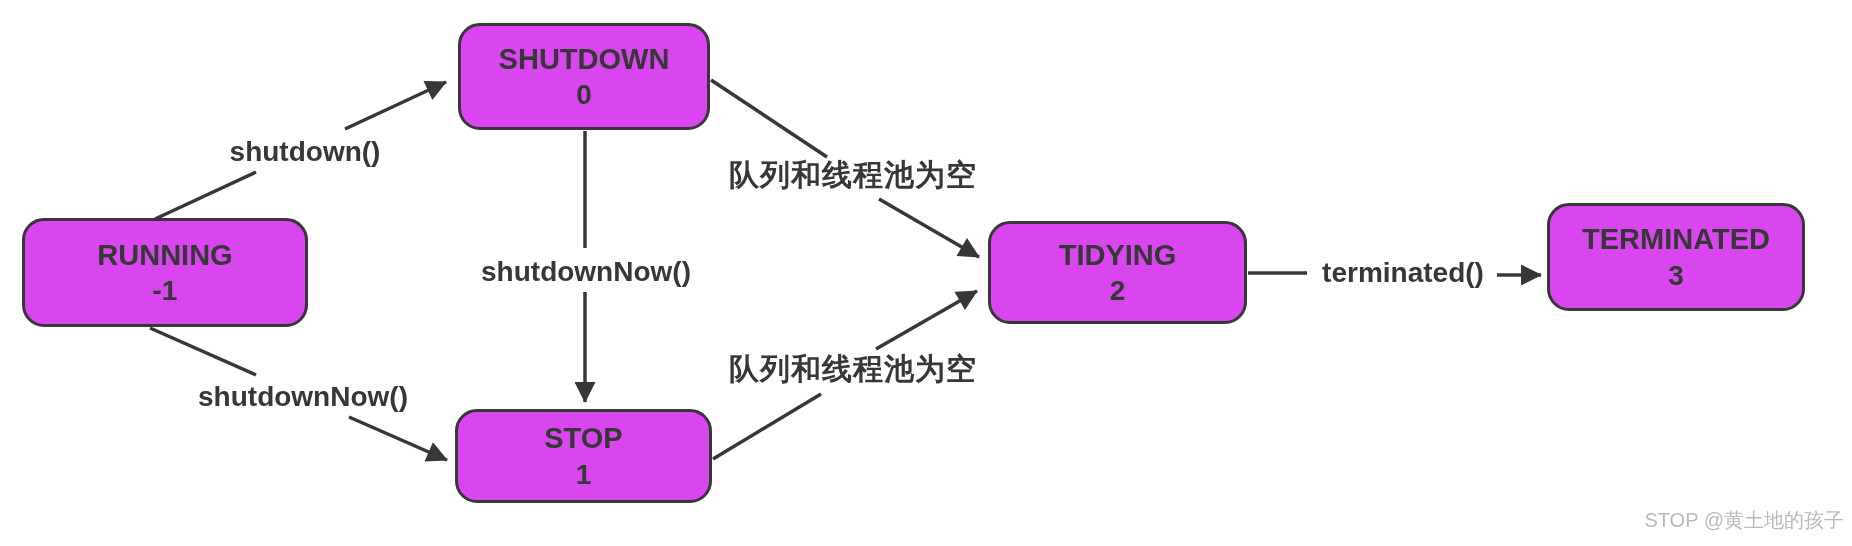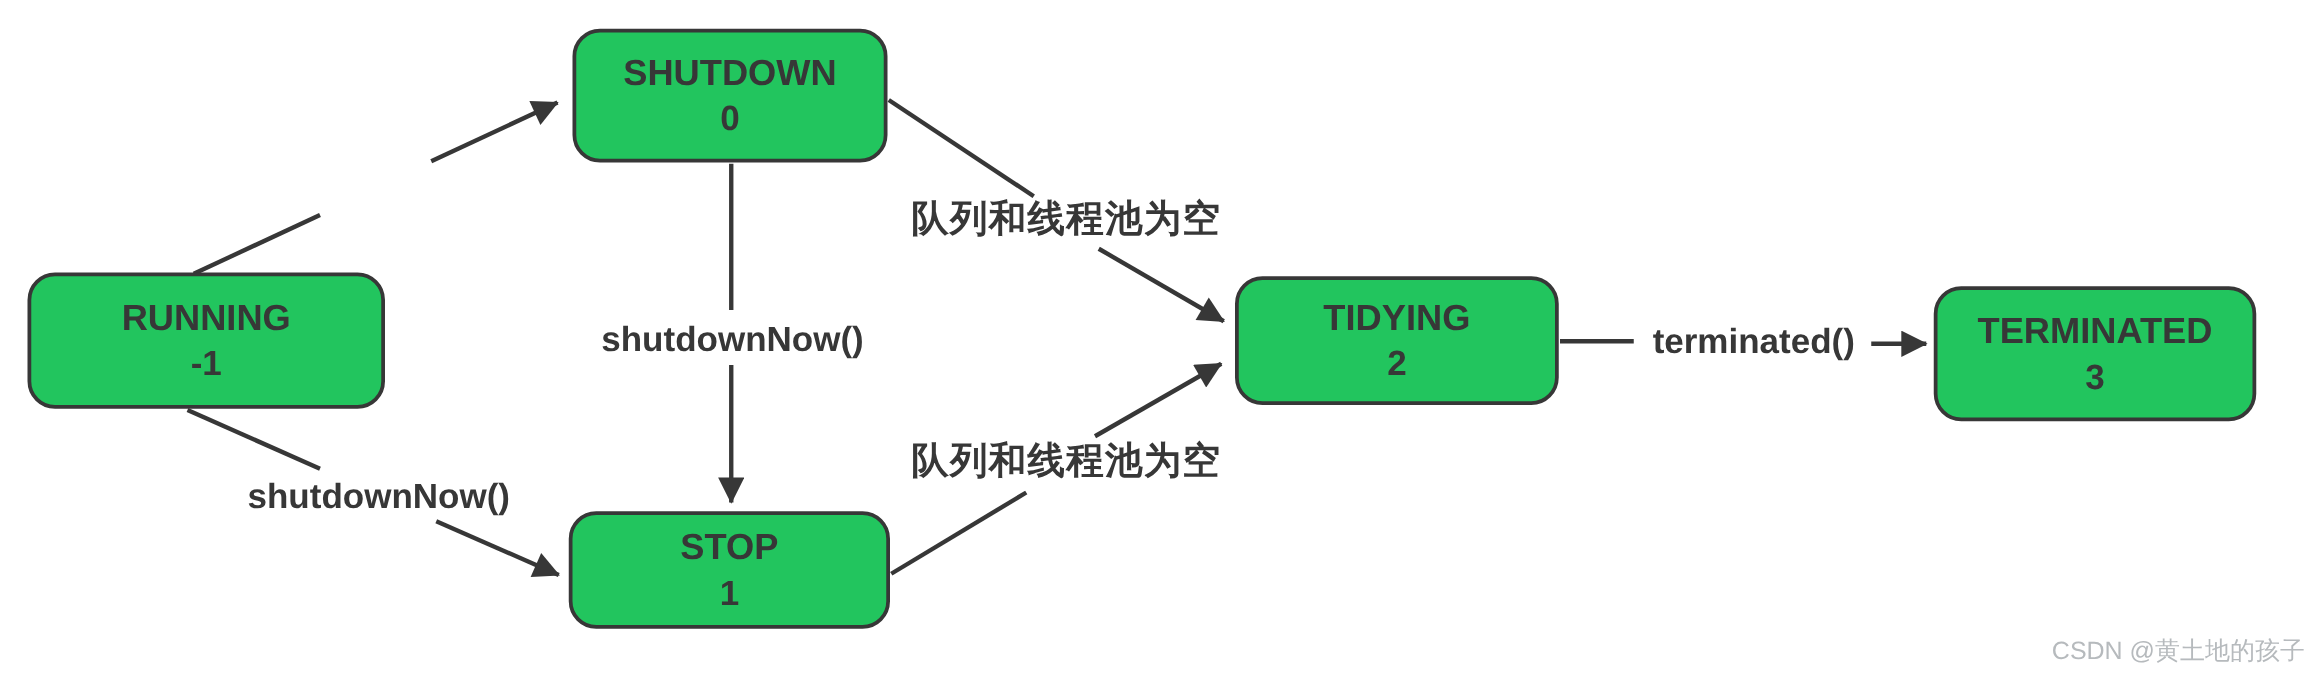--- a/index.html
+++ b/index.html
@@ -19,21 +19,21 @@
     position: absolute;
     left: 0;
     top: 0;
     width: 1852px;
     height: 546px;
     pointer-events: none;
   }
   .node {
     position: absolute;
     box-sizing: border-box;
-    background: #22c55e;
+    background: #d946ef;
     border: 3.5px solid #373737;
     border-radius: 22px;
     display: flex;
     flex-direction: column;
     align-items: center;
     justify-content: center;
     color: #373737;
     font-weight: bold;
     font-size: 29px;
     line-height: 1.25;
@@ -114,31 +114,32 @@
   <div class="node" style="left:455px; top:409px; width:257px; height:94px;">
     <div class="node-label">STOP</div>
     <div class="node-value">1</div>
   </div>
 
   <div class="node" style="left:988px; top:221px; width:259px; height:103px;">
     <div class="node-label">TIDYING</div>
     <div class="node-value">2</div>
   </div>
 
-  <div class="node" style="left:1547px; top:229px; width:258px; height:108px;">
+  <div class="node" style="left:1547px; top:203px; width:258px; height:108px;">
     <div class="node-label">TERMINATED</div>
     <div class="node-value">3</div>
   </div>
 
+  <div class="edge-label" style="left:305px; top:152px;">shutdown()</div>
 
   <div class="edge-label" style="left:303px; top:397px;">shutdownNow()</div>
 
   <div class="edge-label" style="left:586px; top:272px;">shutdownNow()</div>
 
   <div class="edge-label cjk" style="left:853px; top:175px;">队列和线程池为空</div>
 
   <div class="edge-label cjk" style="left:853px; top:369px;">队列和线程池为空</div>
 
   <div class="edge-label" style="left:1403px; top:273px;">terminated()</div>
 
-  <div class="watermark">CSDN @黄土地的孩子</div>
+  <div class="watermark">STOP @黄土地的孩子</div>
 
 </div>
 
 </body></html>

